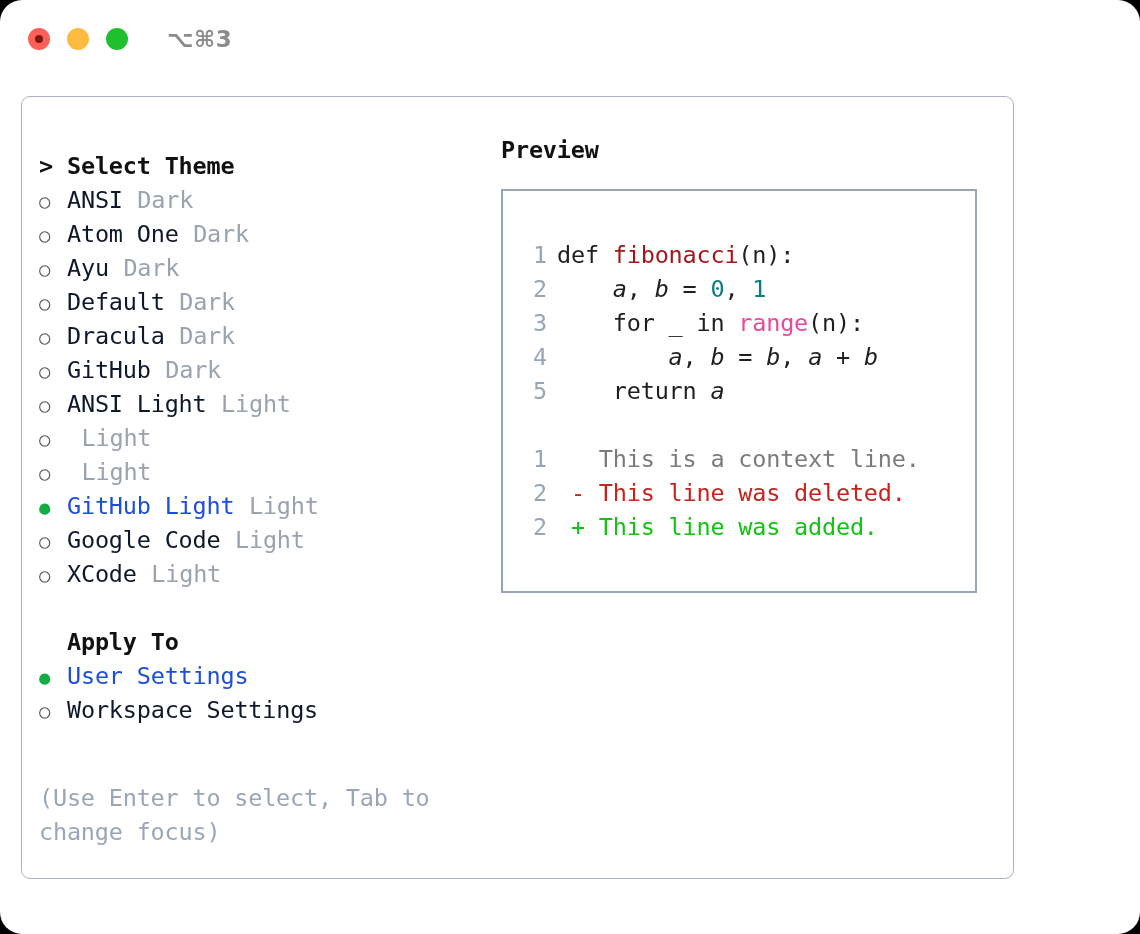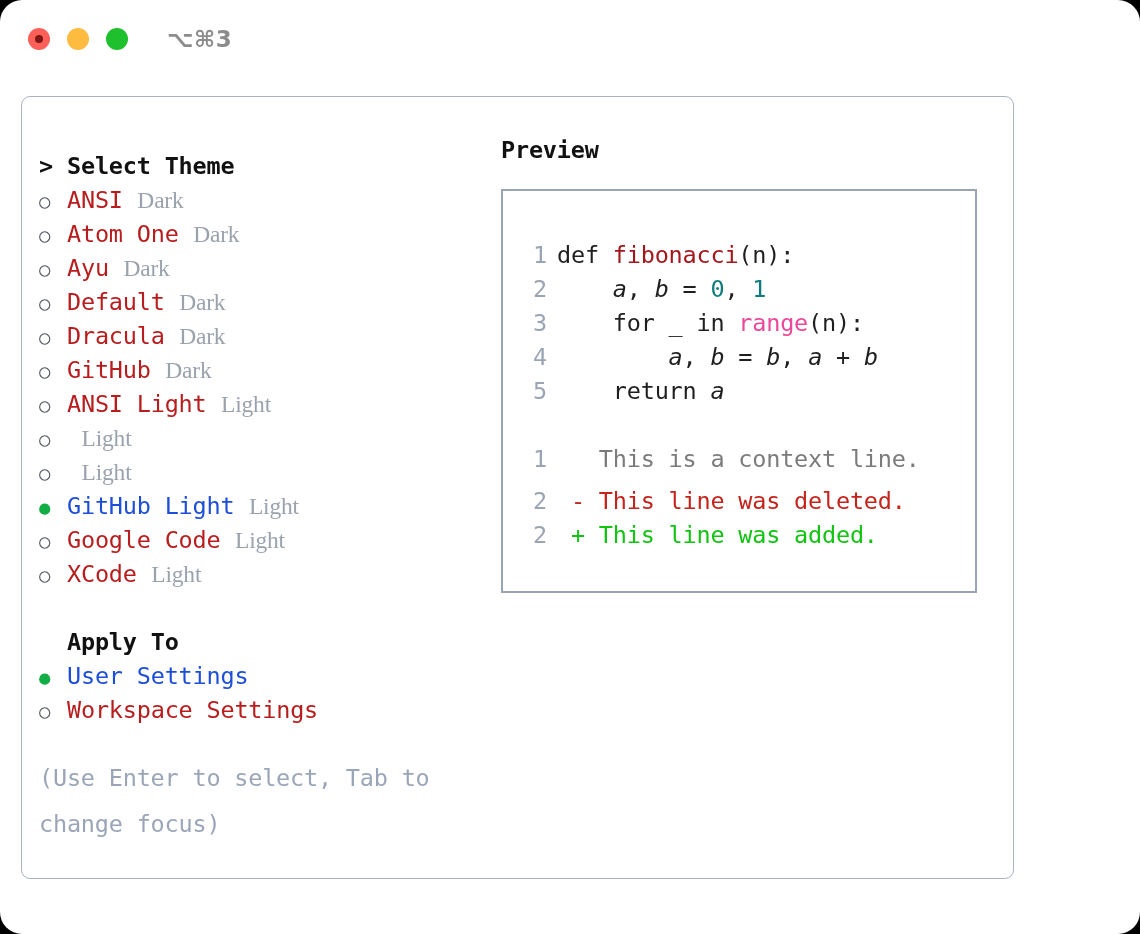--- a/index.html
+++ b/index.html
@@ -125,34 +125,33 @@
   }
   .bullet {
     width: 28px;
     flex: none;
     font-size: 19px;
     color: #555b63;
     line-height: 34px;
     display: inline-block;
   }
   .opt-row.selected .bullet { color: #12ad45; }
-  .opt-label { color: #b91c1c; }
+  .opt-label { color: #0f172a; }
   .opt-row.selected .opt-label { color: #1d4ed8; }
   .opt-cat {
     color: #9aa2ad;
     margin-left: 0.62em;
-    font-family: Liberation Serif, serif;
   }
 
   .group-gap { height: 34px; }
 
   .help-text {
-    margin-top: 28px;
-    font-size: 23.5px;
-    line-height: 46px;
+    margin-top: 54px;
+    font-size: 23.5px;
+    line-height: 34px;
     color: #9aa6b8;
     width: 405px;
     letter-spacing: -0.2px;
   }
 
   
   .right-col {
     position: absolute;
     left: 479px;
     top: 36px;
@@ -193,21 +192,21 @@
   .tok-kw   { color: #1f1f1f; }
   .tok-fn   { color: #a3161b; }
   .tok-num  { color: #0d7c7c; }
   .tok-call { color: #ec4899; }
   .tok-var  { font-style: italic; color: #1f1f1f; }
   .tok-plain{ color: #1f1f1f; }
 
   .code-gap { height: 34px; }
 
   .diff-ctx  { color: #7b7b7b; }
-  .diff-del  { color: #c4241c; margin-top: 8px; }
+  .diff-del  { color: #c4241c; }
   .diff-add  { color: #12c312; }
 </style>
 </head>
 <body>
 
 <div class="window">
 
   <div class="titlebar">
     <div class="dots">
       <span class="dot dot-red"></span>

